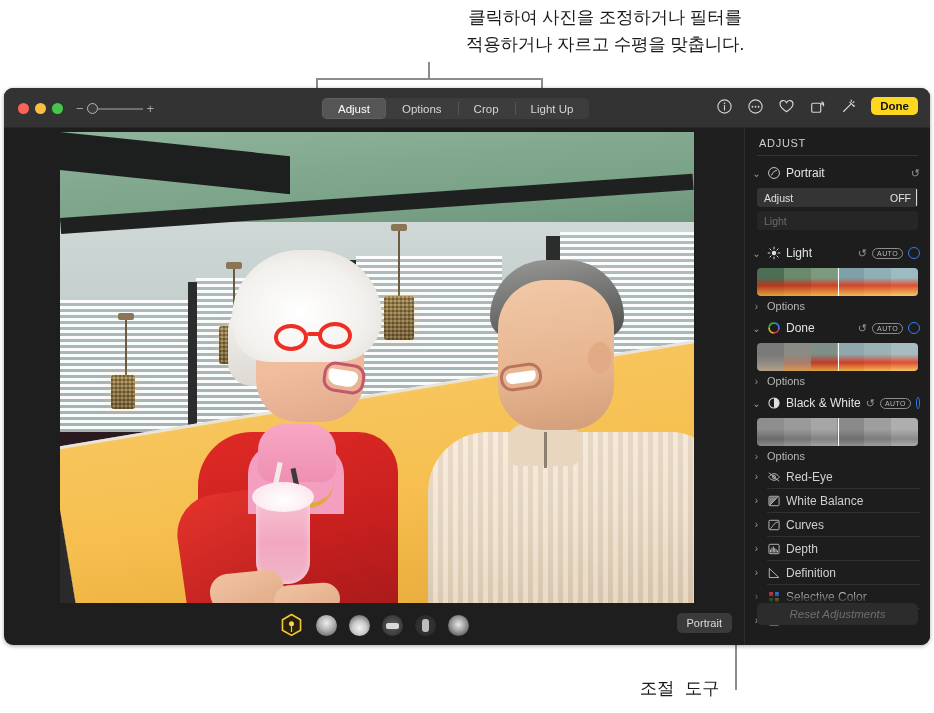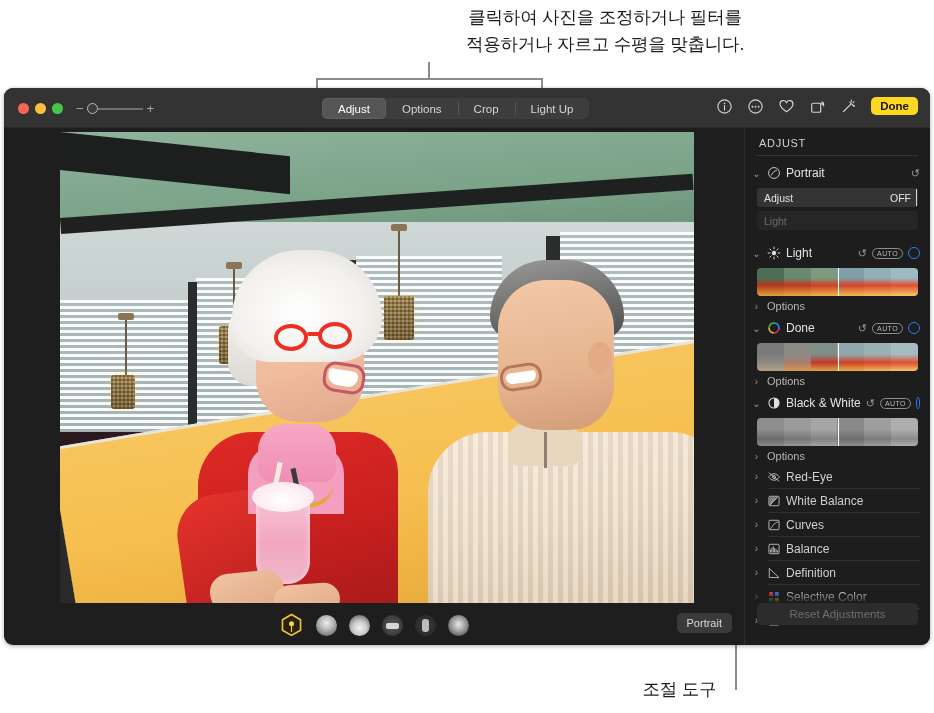--- a/index.html
+++ b/index.html
@@ -279,41 +279,41 @@
   .thumb { flex: 1 1 0; height: 100%; }
   .playhead { position: absolute; left: 50%; top: 0; bottom: 0; width: 1.6px; background: #fff; }
 
   .options-row { display: flex; align-items: center; gap: 5px; padding: 2px 0 3px 6px; }
   .options-row .chev { color: #8f8f8f; }
   .options-label { color: #b6b6b6; font-size: 11px; }
 
   .sb-item { display: flex; align-items: center; gap: 5px; height: 23px; padding: 0 10px 0 6px; }
   .item-rule { height: 1px; background: #303030; margin-left: 22px; margin-right: 10px; }
 
-  #reset-wrap { position: absolute; left: 0; right: 0; bottom: 8px; padding: 12px 12px; }
+  #reset-wrap { position: absolute; left: 0; right: 0; bottom: 8px; padding: 12px 12px; font-style: italic; }
   #reset-btn {
     width: 100%; height: 22px; background: #2c2c2c; color: #6e6e6e;
     font-size: 11.5px; border-radius: 5px; display: flex; align-items: center; justify-content: center;
   }
   #sb-fade { position: absolute; left: 0; right: 0; bottom: 38px; height: 16px;
     background: linear-gradient(180deg, rgba(29,29,29,0), #1d1d1d 80%); }
 </style>
 </head>
 <body>
 
 <div id="root">
 
   <div class="callout-text" style="left:425px; top:4px; width:360px;">클릭하여 사진을 조정하거나 필터를
 적용하거나 자르고 수평을 맞춥니다.</div>
   <div class="callout-line" style="left:428px; top:62px; width:1.6px; height:18px;"></div>
   <div class="callout-line" style="left:316px; top:78px; width:227px; height:1.6px;"></div>
   <div class="callout-line" style="left:316px; top:78px; width:1.6px; height:12px;"></div>
   <div class="callout-line" style="left:541px; top:78px; width:1.6px; height:12px;"></div>
 
-  <div class="callout-text" style="left:622px; top:676px; width:115px; text-align:center;">조절 도구</div>
+  <div class="callout-text" style="left:622px; top:676px; width:115px; text-align:center;font-family:Liberation Mono, monospace;">조절 도구</div>
   <div class="callout-line" style="left:735px; top:646px; width:1.6px; height:44px;"></div>
   <div class="callout-line" style="left:735px; top:127px; width:1.6px; height:519px;"></div>
   <div class="callout-line" style="left:735px; top:127px; width:13px; height:1.6px;"></div>
   <div class="callout-line" style="left:735px; top:605px; width:13px; height:1.6px;"></div>
   <div class="callout-line" style="left:751px; top:318px; width:1.6px; height:288px;"></div>
   <div class="callout-line" style="left:751px; top:318px; width:10px; height:1.6px;"></div>
 
   <div id="window">
 
     <div id="toolbar">
@@ -582,21 +582,21 @@
         <span class="sb-label dim">Curves</span>
       </div>
       <div class="item-rule"></div>
 
       <div class="sb-item">
         <span class="chev">›</span>
         <svg class="sb-ico" viewBox="0 0 16 16">
           <rect x="2.2" y="2.6" width="11.6" height="10.8" rx="1.3" fill="none" stroke="#b8b8b8" stroke-width="1.1"></rect>
           <path d="M4 12V8.6M5.6 12V6.4M7.2 12V5M8.8 12V6.8M10.4 12V8M12 12V9.6" stroke="#cfcfcf" stroke-width="1"></path>
         </svg>
-        <span class="sb-label dim">Balance</span>
+        <span class="sb-label dim">Depth</span>
       </div>
       <div class="item-rule"></div>
 
       <div class="sb-item">
         <span class="chev">›</span>
         <svg class="sb-ico" viewBox="0 0 16 16" fill="none" stroke="#b8b8b8" stroke-width="1.1">
           <path d="M2.6 13.2h11L2.6 2.8z" stroke-linejoin="round"></path>
         </svg>
         <span class="sb-label dim">Definition</span>
       </div>

